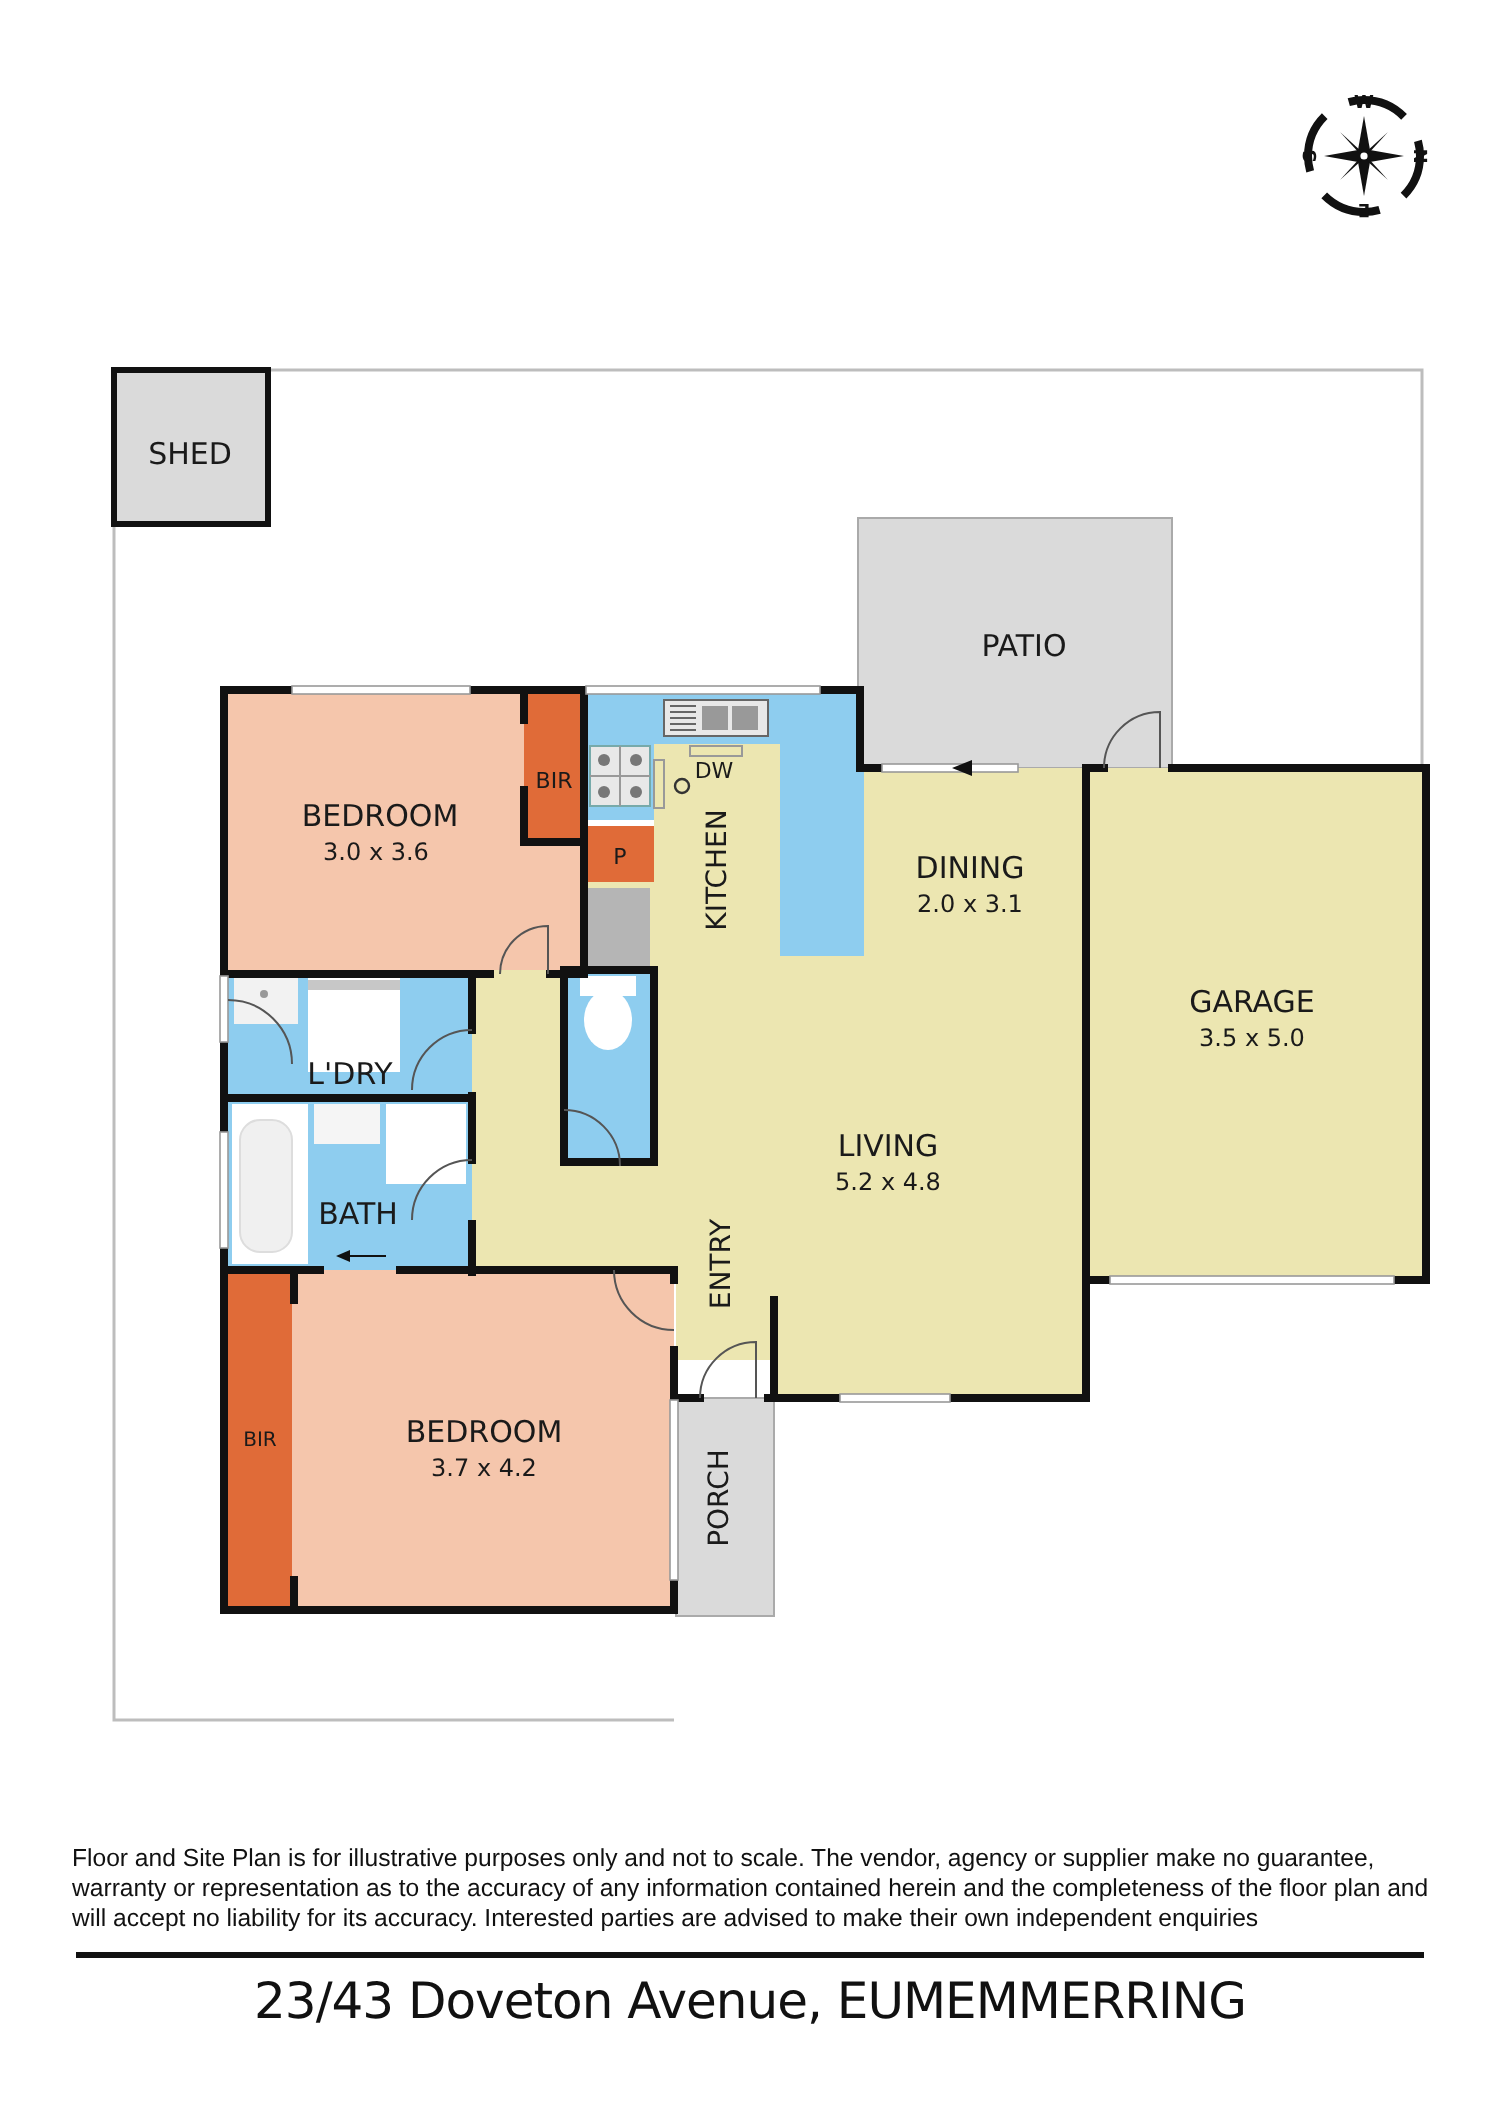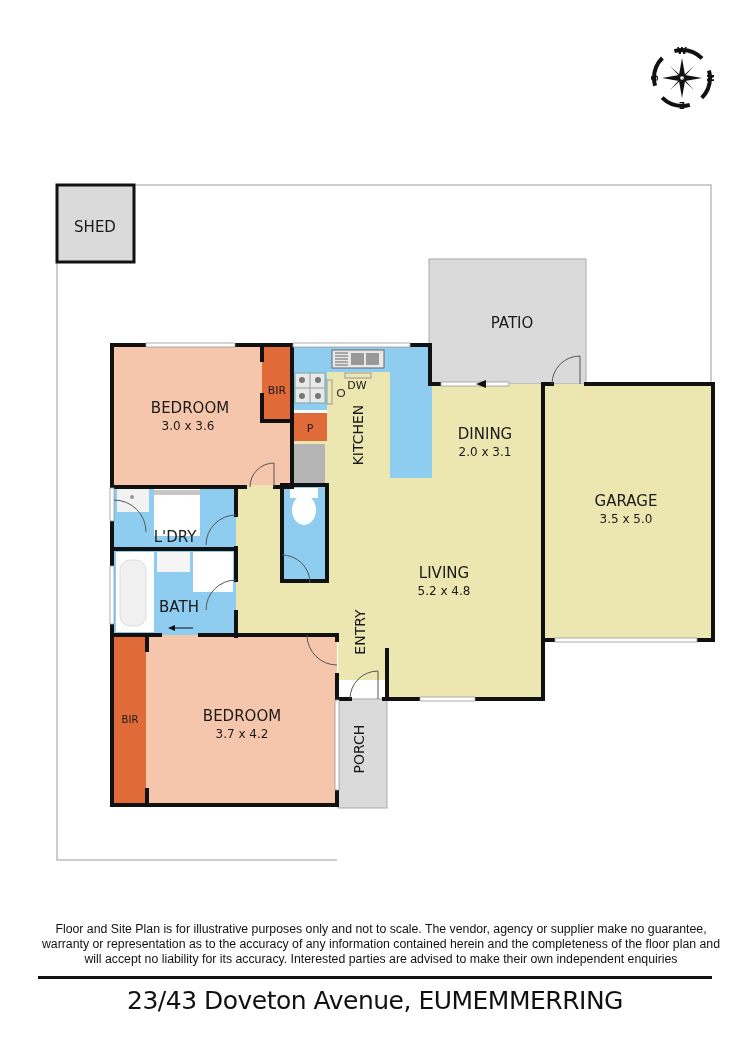--- a/index.html
+++ b/index.html
@@ -2,21 +2,21 @@
 <html><head>
 <meta charset="utf-8">
 <style>
   html, body { margin: 0; padding: 0; background: #ffffff; }
   body { width: 750px; height: 1060px; position: relative; overflow: hidden; font-family: "DejaVu Sans", sans-serif; }
   #plan { position: absolute; left: 0; top: 0; width: 750px; height: 1060px; }
   .room-label { font-family: "DejaVu Sans", sans-serif; fill: #1a1a1a; }
   .disclaimer {
     position: absolute; left: 36px; top: 922px; width: 690px;
     font-family: "Liberation Sans", sans-serif; font-size: 12.3px; line-height: 15px; color: #111;
-    text-align: center; white-space: normal;
+    text-align: left; white-space: normal;
   }
   .rule { position: absolute; left: 38px; top: 976px; width: 674px; height: 3px; background: #111; }
   .address {
     position: absolute; left: 0; top: 986px; width: 750px; text-align: center;
     font-family: "DejaVu Sans", sans-serif; font-size: 25px; color: #111; letter-spacing: -0.5px;
   }
   .compass { position: absolute; left: 648px; top: 44px; width: 68px; height: 68px; }
 </style>
 </head>
 <body>

